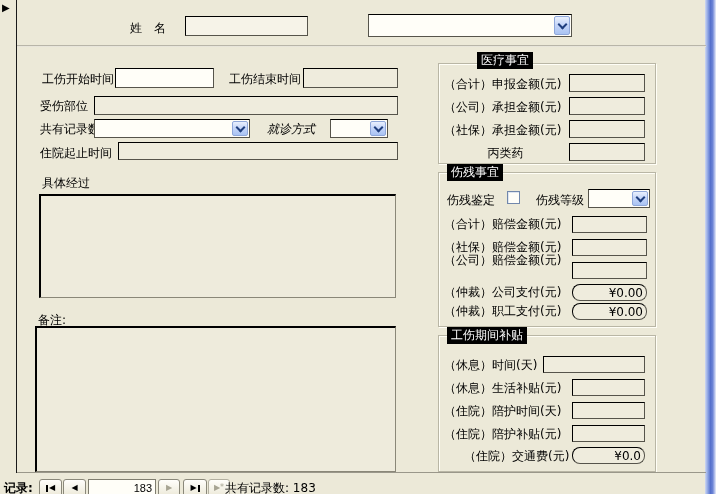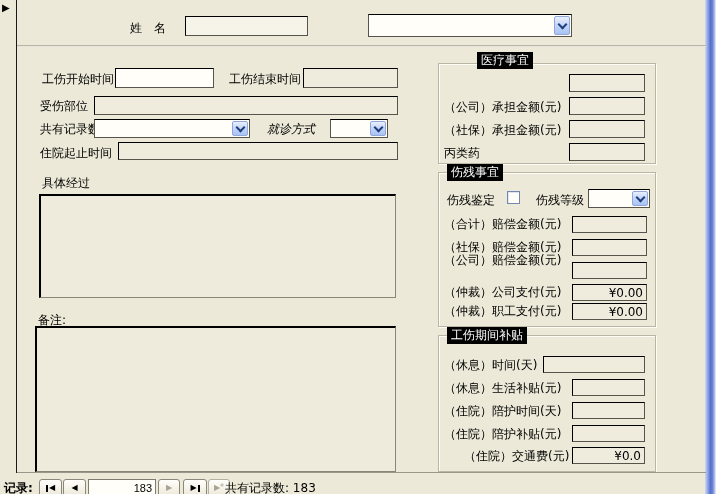--- a/index.html
+++ b/index.html
@@ -4,21 +4,21 @@
 <style>
   html,body{margin:0;padding:0;}
   .screen{position:relative;width:716px;height:494px;background:#ece9d8;overflow:hidden;
           font-family:"DejaVu Sans",sans-serif;color:#000;}
   .lbl{position:absolute;font-size:12px;line-height:14px;white-space:nowrap;}
   .tb{position:absolute;box-sizing:border-box;background:#efecdd;
       border:1px solid #56544b;border-top-color:#000;border-left-color:#000;
       font:12px "DejaVu Sans",sans-serif;padding:1px 3px;outline:none;}
   .tb.white{background:#fffef8;}
   .tb.cream{background:#f6f3e8;}
-  .tb.cur{text-align:right;}
+  .tb.cur{text-align:right;border-radius:8px;}
   .memo{position:absolute;box-sizing:border-box;background:#eeebdc;resize:none;outline:none;
         border:1px solid #8a8778;border-top:2px solid #000;border-left:2px solid #000;
         font:12px "DejaVu Sans",sans-serif;padding:2px 3px;}
   .combo{position:absolute;box-sizing:border-box;display:flex;background:#fffef8;
          border:1px solid #56544b;border-top-color:#000;}
   .combo .val{flex:1;font-size:12px;padding:1px 3px;overflow:hidden;}
   .combo .btn{width:16px;margin:1px;box-sizing:border-box;border:1px solid #8fa7da;border-radius:2px;
         background:linear-gradient(180deg,#e9f0fd 0%,#c6d6f8 45%,#a9c3f3 100%);
         display:flex;align-items:center;justify-content:center;}
   .chev{width:5px;height:5px;border-right:2px solid #1f3e7e;border-bottom:2px solid #1f3e7e;
@@ -94,26 +94,27 @@
   <input class="tb" style="left: 118px; top: 142px; width: 280px; height: 18px;" value="">
 
   <span class="lbl" style="left:42px;top:176px;">具体经过</span>
   <textarea class="memo" style="left: 39px; top: 194px; width: 357px; height: 104px;"></textarea>
 
   <span class="lbl" style="left:38px;top:313px;">备注:</span>
   <textarea class="memo" style="left: 35px; top: 326px; width: 361px; height: 146px;"></textarea>
 
   <div class="grp" style="top:63px;height:101px;"></div>
   <span class="chip" style="left:447px;top:52px;margin-left:30px;">医疗事宜</span>
+  <span class="lbl" style="left:444px;top:77px;">（合计）申报金额(元)</span>
   <input class="tb" style="left: 569px; top: 74px; width: 76px; height: 18px;" value="">
   <span class="lbl" style="left:444px;top:100px;">（公司）承担金额(元)</span>
   <input class="tb" style="left: 569px; top: 97px; width: 76px; height: 18px;" value="">
   <span class="lbl" style="left:444px;top:123px;">（社保）承担金额(元)</span>
   <input class="tb" style="left: 569px; top: 120px; width: 76px; height: 18px;" value="">
-  <span class="lbl" style="left:444px;top:146px;width:123px;text-align:left;">丙类药</span>
+  <span class="lbl" style="left:444px;top:146px;width:123px;text-align:center;">丙类药</span>
   <input class="tb" style="left: 569px; top: 143px; width: 76px; height: 18px;" value="">
 
   <div class="grp" style="top:172px;height:155px;"></div>
   <span class="chip" style="left:447px;top:164px;">伤残事宜</span>
   <span class="lbl" style="left:447px;top:193px;">伤残鉴定</span>
   <span class="cb" style="left:507px;top:191px;"></span>
   <span class="lbl" style="left:536px;top:193px;">伤残等级</span>
   <div class="combo" style="left:588px;top:189px;width:62px;height:19px;">
     <div class="val"></div>
     <div class="btn">

